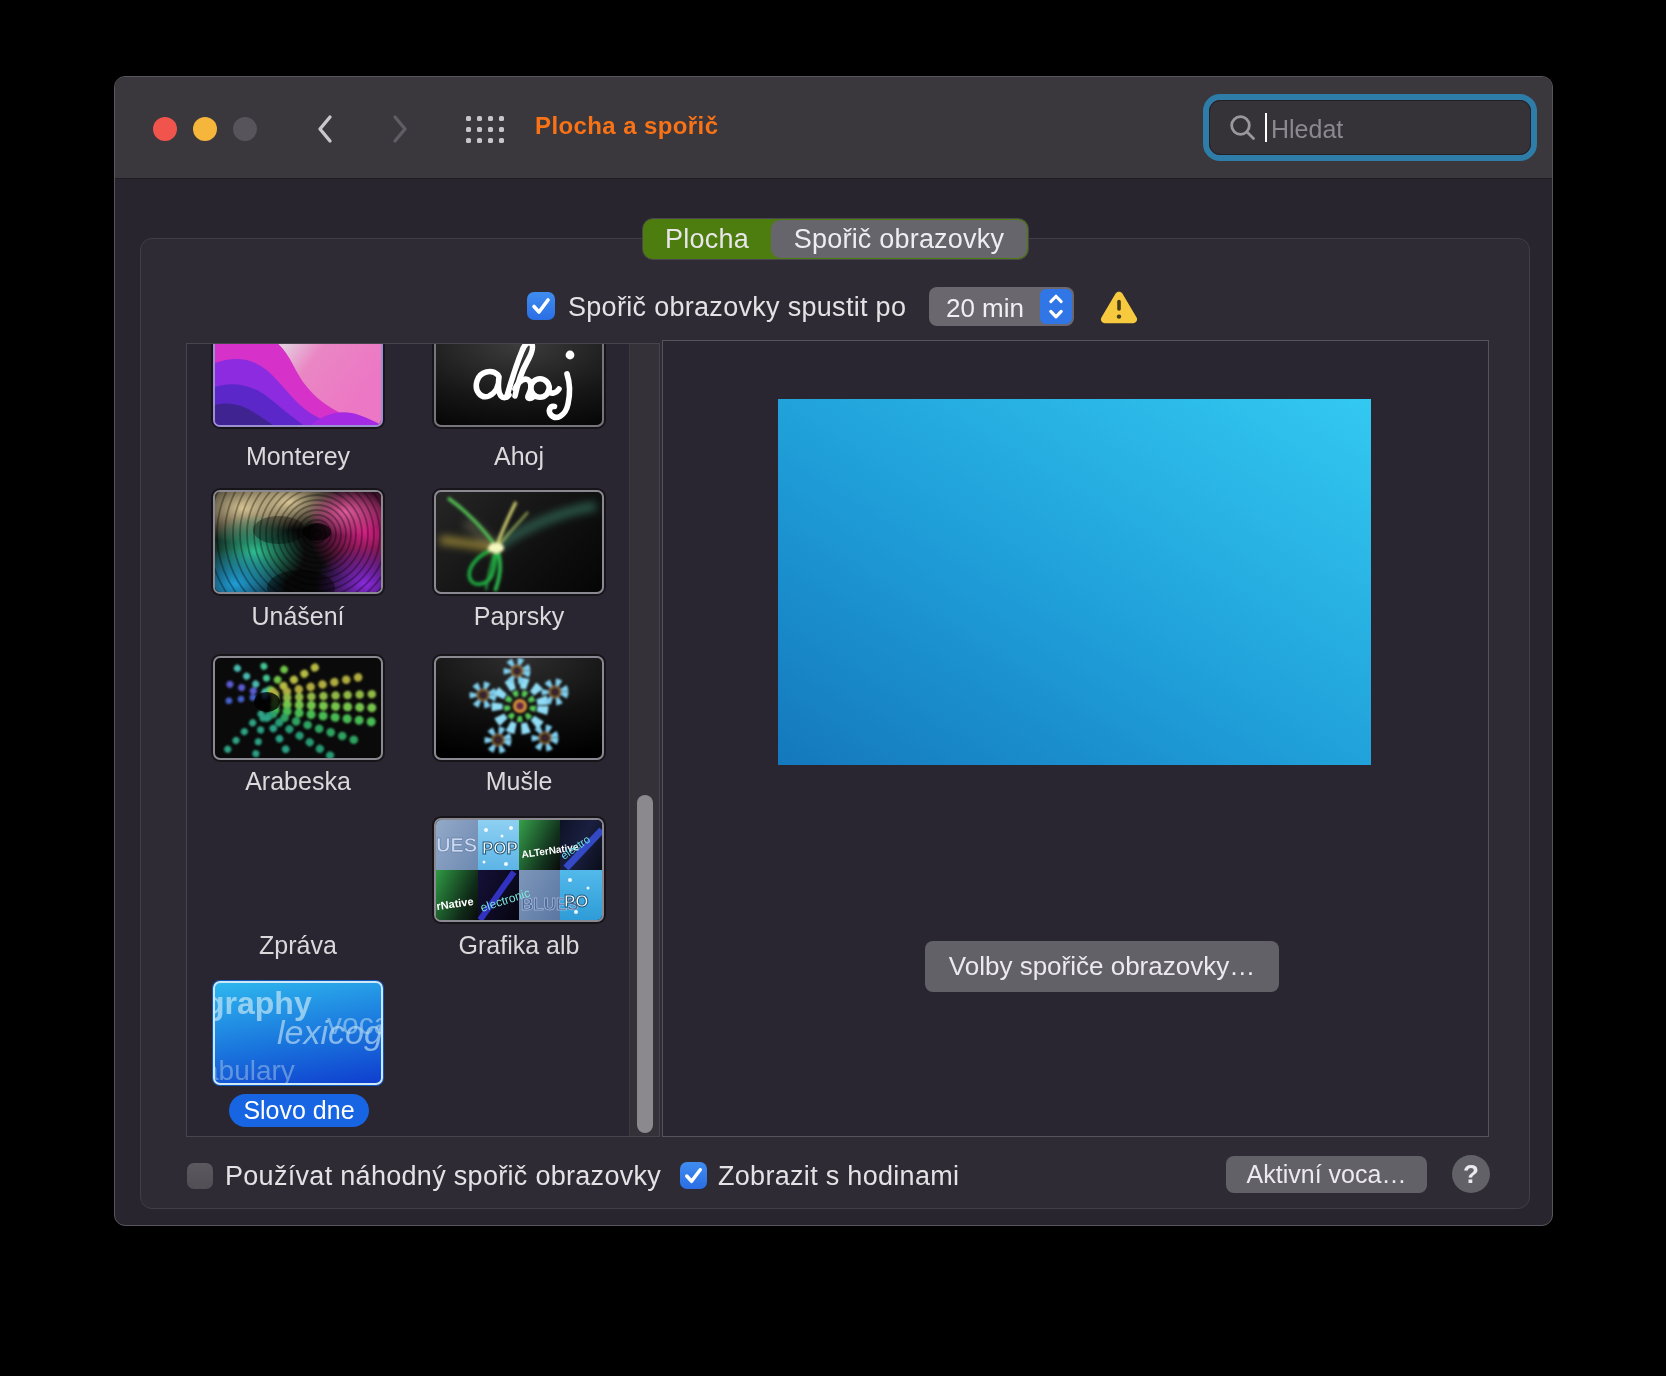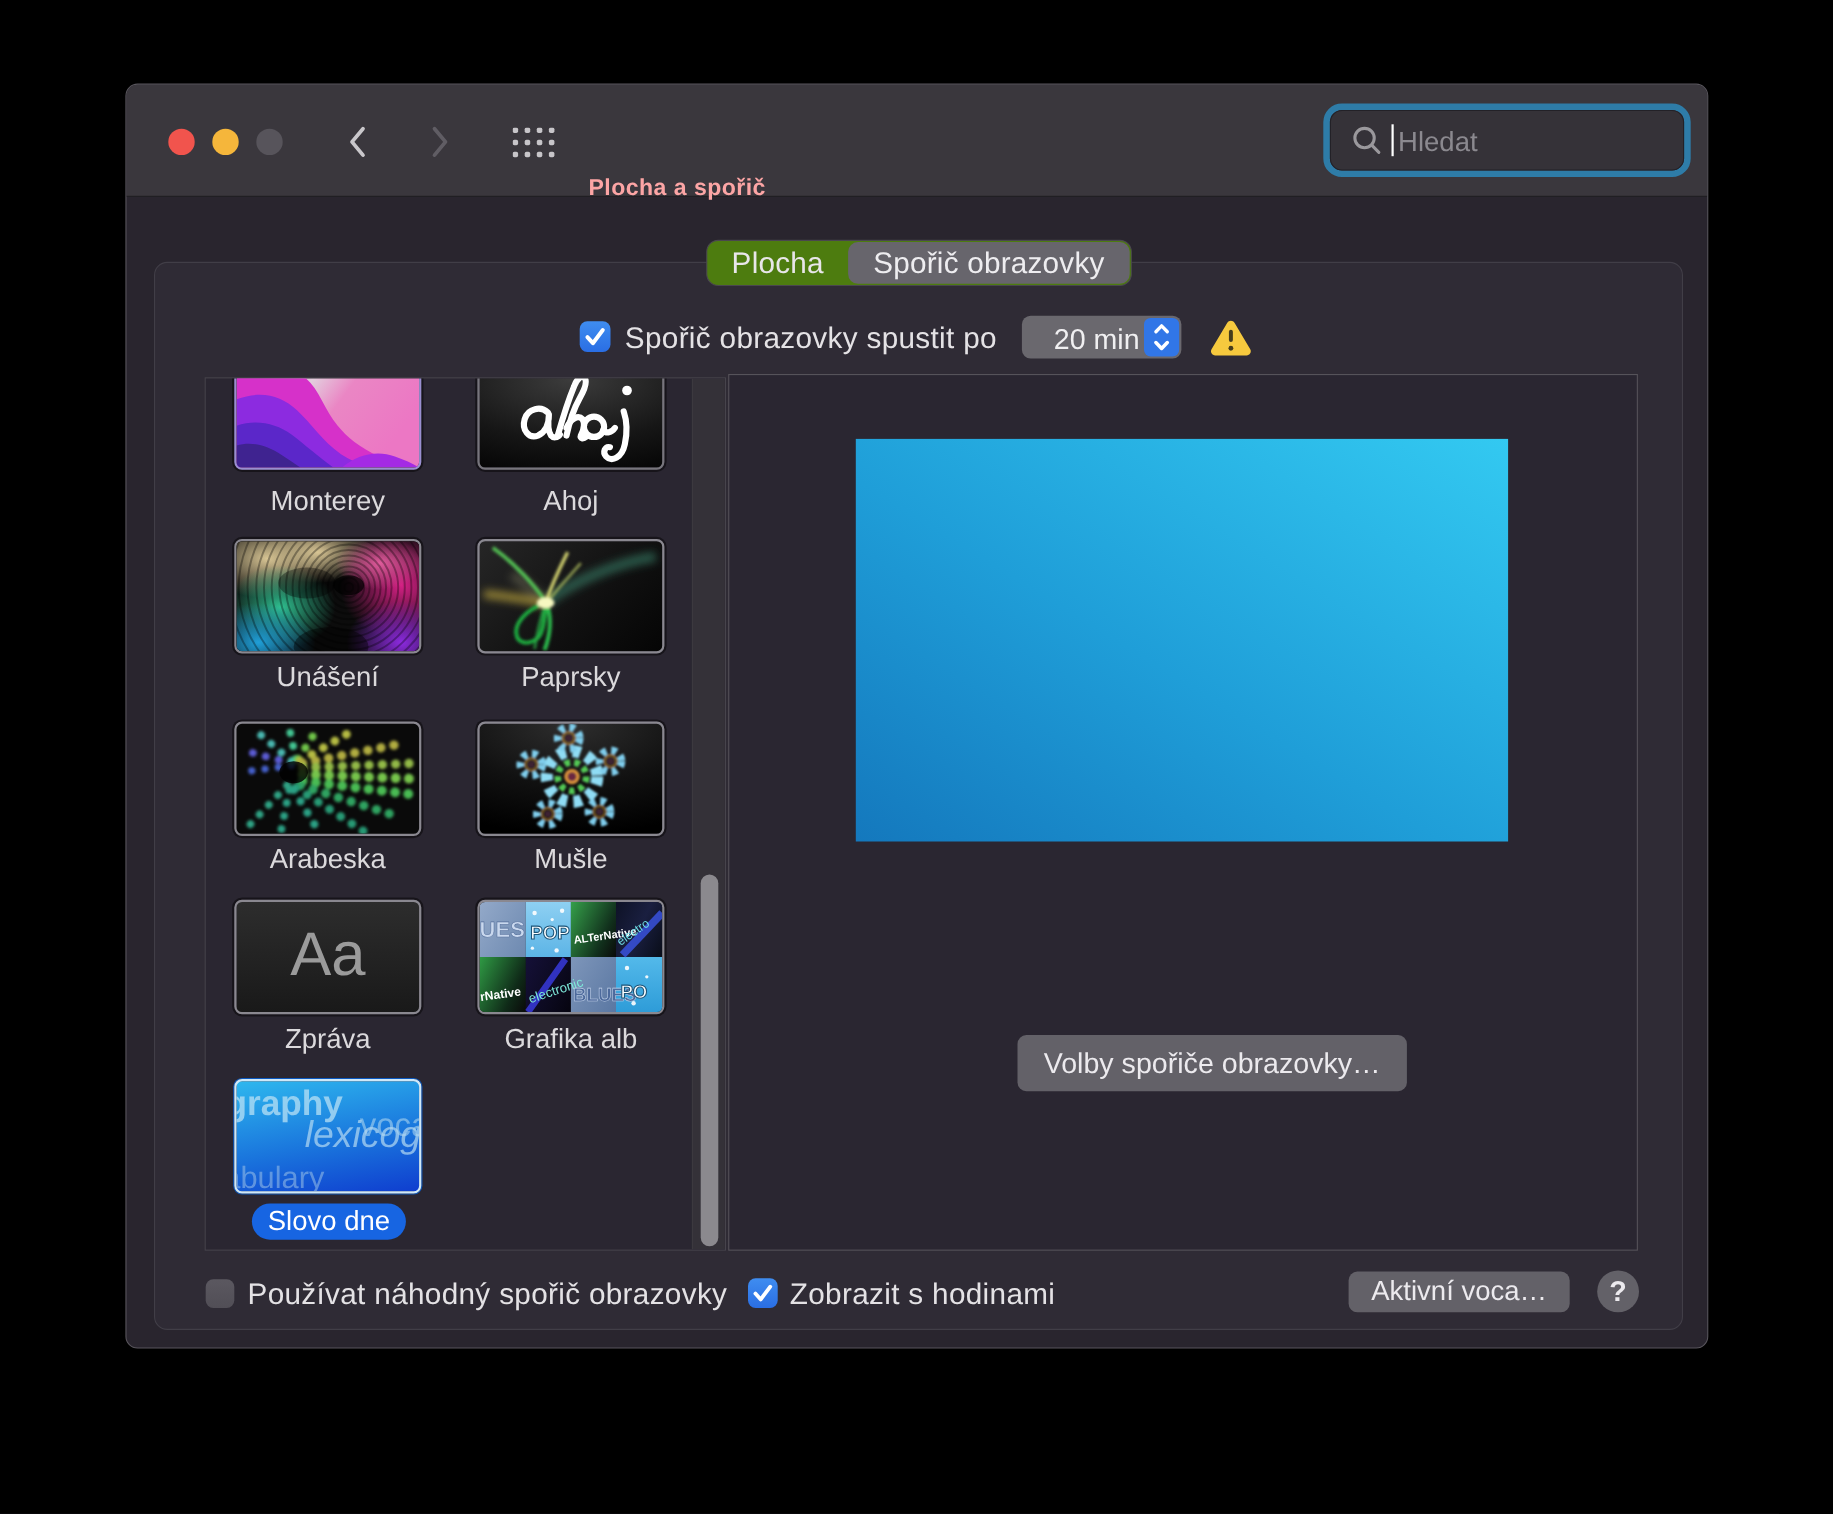--- a/index.html
+++ b/index.html
@@ -9,21 +9,21 @@
   #win {
     position:absolute; left:114px; top:76px; width:1439px; height:1150px;
     background:#29252e; border:1px solid #58555c; border-radius:11px;
     overflow:hidden;
   }
   #titlebar {
     position:absolute; left:0; top:0; width:100%; height:102px;
     background:#3a373d; border-bottom:1px solid #1f1d22;
   }
   .tl { position:absolute; top:40px; width:24px; height:24px; border-radius:50%; }
-  #title { position:absolute; left:420px; top:35px; font-size:21px; font-weight:bold; color:#fca5a5; letter-spacing:0.4px;margin-top:47px; }
+  #title { position:absolute; left:420px; top:35px; font-size:24px; font-weight:bold; color:#f97316; letter-spacing:0.4px; }
   
   #search {
     position:absolute; left:1088px; top:17px; width:334px; height:67px;
     border:6px solid #2e7ca8; border-radius:17px; background:#353238;padding-left:13px;
   }
   #search .inner { position:absolute; inset:0; border:1px solid #232127; border-radius:11px; }
   #search .ph { position:absolute; left:62px; top:15px; font-size:25px; color:#8b898f; }
   #search .caret { position:absolute; left:56px; top:13px; width:2px; height:29px; background:#fff; }
   
   #cbox {
@@ -50,21 +50,21 @@
   .cb { position:absolute; width:28px; height:28px; border-radius:7px; }
   .cb.on { background:linear-gradient(#3f8df0,#2a6ee4); }
   .cb.off { background:linear-gradient(#5b5860,#514e56); }
   .cb svg { position:absolute; left:0; top:0; }
   .lbl { position:absolute; font-size:27px; color:#e4e2e5; white-space:nowrap; letter-spacing:0.3px; }
   
   #popup {
     position:absolute; left:814px; top:210px; width:145px; height:39px;
     background:#6a686e; border-radius:8px;
   }
-  #popup .txt { position:absolute; left:12px; top:6px; width:112px; text-align:center; font-size:26px; color:#f0eff1; }
+  #popup .txt { position:absolute; left:0; top:6px; width:112px; text-align:center; font-size:26px; color:#f0eff1; }
   #popup .step {
     position:absolute; right:2px; top:2px; width:32px; height:35px;
     background:#3176e7; border-radius:6px;
   }
   
   #listpanel {
     position:absolute; left:71px; top:266px; width:474px; height:794px;
     background:#2a2631; border:1px solid #47444c; overflow:hidden;
   }
   #scrollstrip {
@@ -348,23 +348,20 @@
               <circle cx="119" cy="34" r="5.5"></circle>
             <circle cx="62" cy="82" r="5.5"></circle>
               <circle cx="109" cy="80" r="5.5"></circle>
           </g>
         </g>
       </svg>
     </div>
     <div class="tlabel" style="left:26px; top:423px;">Arabeska</div>
     <div class="tlabel" style="left:247px; top:423px;">Mušle</div>
 
-    <div class="thumb" style="left:26px; top:474px; background:linear-gradient(#2d2d2d,#191919); border-color:#8a8890;">
-      <div style="position:absolute; left:0; top:14px; width:166px; text-align:center; font-size:56px; color:#9b9b9b;">Aa</div>
-    </div>
     <div class="thumb" style="left:247px; top:474px; background:#111; border-color:#8a8890;">
       <div style="position:absolute; left:0; top:0; width:42px; height:50px; background:linear-gradient(120deg,#93a9c9,#6d89b0);"></div>
       <div style="position:absolute; left:42px; top:0; width:41px; height:50px; background:linear-gradient(#8ed0f2,#5cb4e6);"></div>
       <div style="position:absolute; left:83px; top:0; width:41px; height:50px; background:linear-gradient(115deg,#35a04a,#11301c 70%,#0a0a0a);"></div>
       <div style="position:absolute; left:124px; top:0; width:42px; height:50px; background:linear-gradient(115deg,#0e1226,#1a1f40 50%,#090d18);"></div>
       <div style="position:absolute; left:0; top:50px; width:42px; height:50px; background:linear-gradient(115deg,#2f9a44,#0f2a18 70%,#0a0a0a);"></div>
       <div style="position:absolute; left:42px; top:50px; width:41px; height:50px; background:linear-gradient(115deg,#151038,#0c0a20 60%,#06040f);"></div>
       <div style="position:absolute; left:83px; top:50px; width:41px; height:50px; background:linear-gradient(120deg,#7e96ba,#5a77a2);"></div>
       <div style="position:absolute; left:124px; top:50px; width:42px; height:50px; background:linear-gradient(#53b9ea,#2e9cd8);"></div>
       <svg width="166" height="100" viewBox="0 0 166 100" style="position:absolute; left:0; top:0;">

